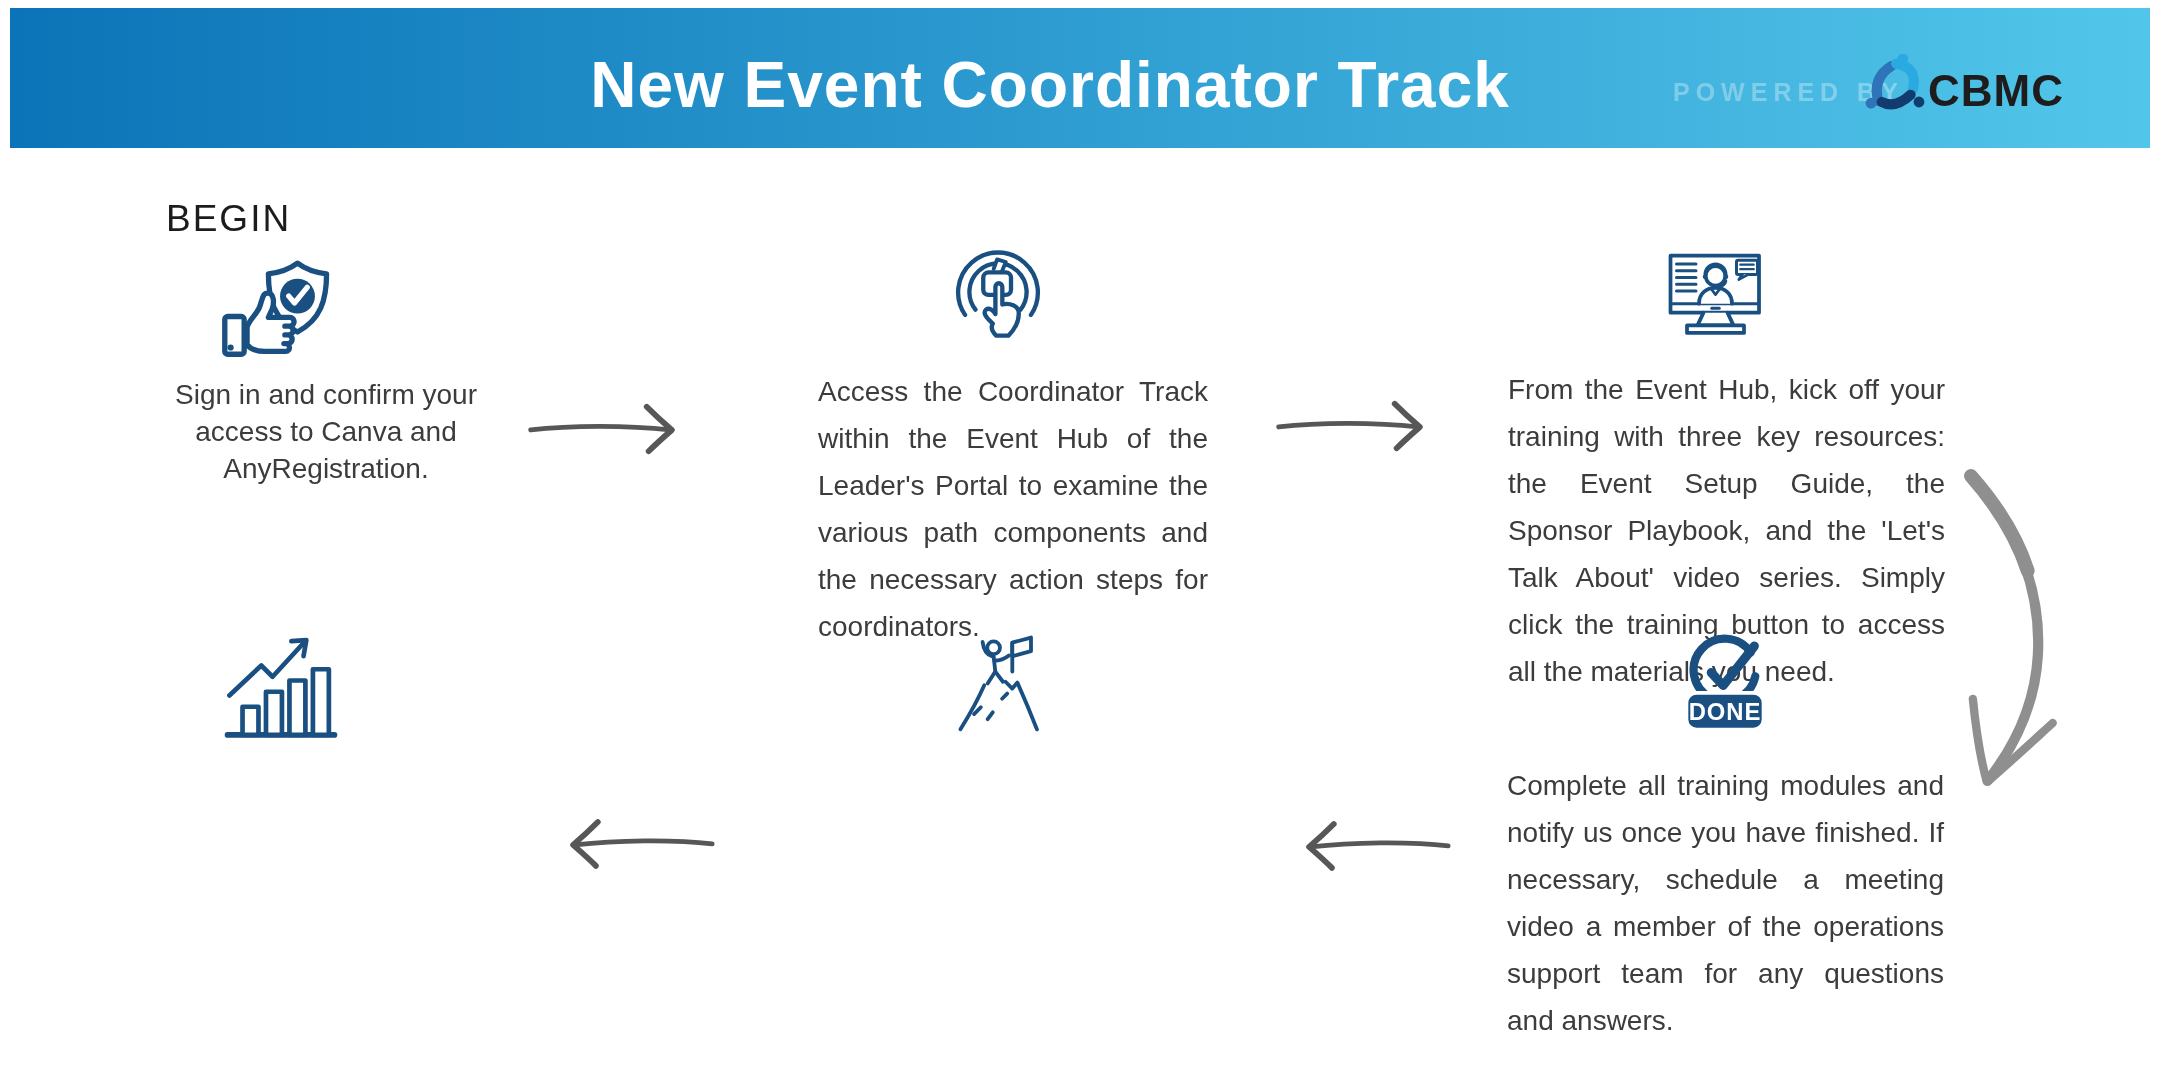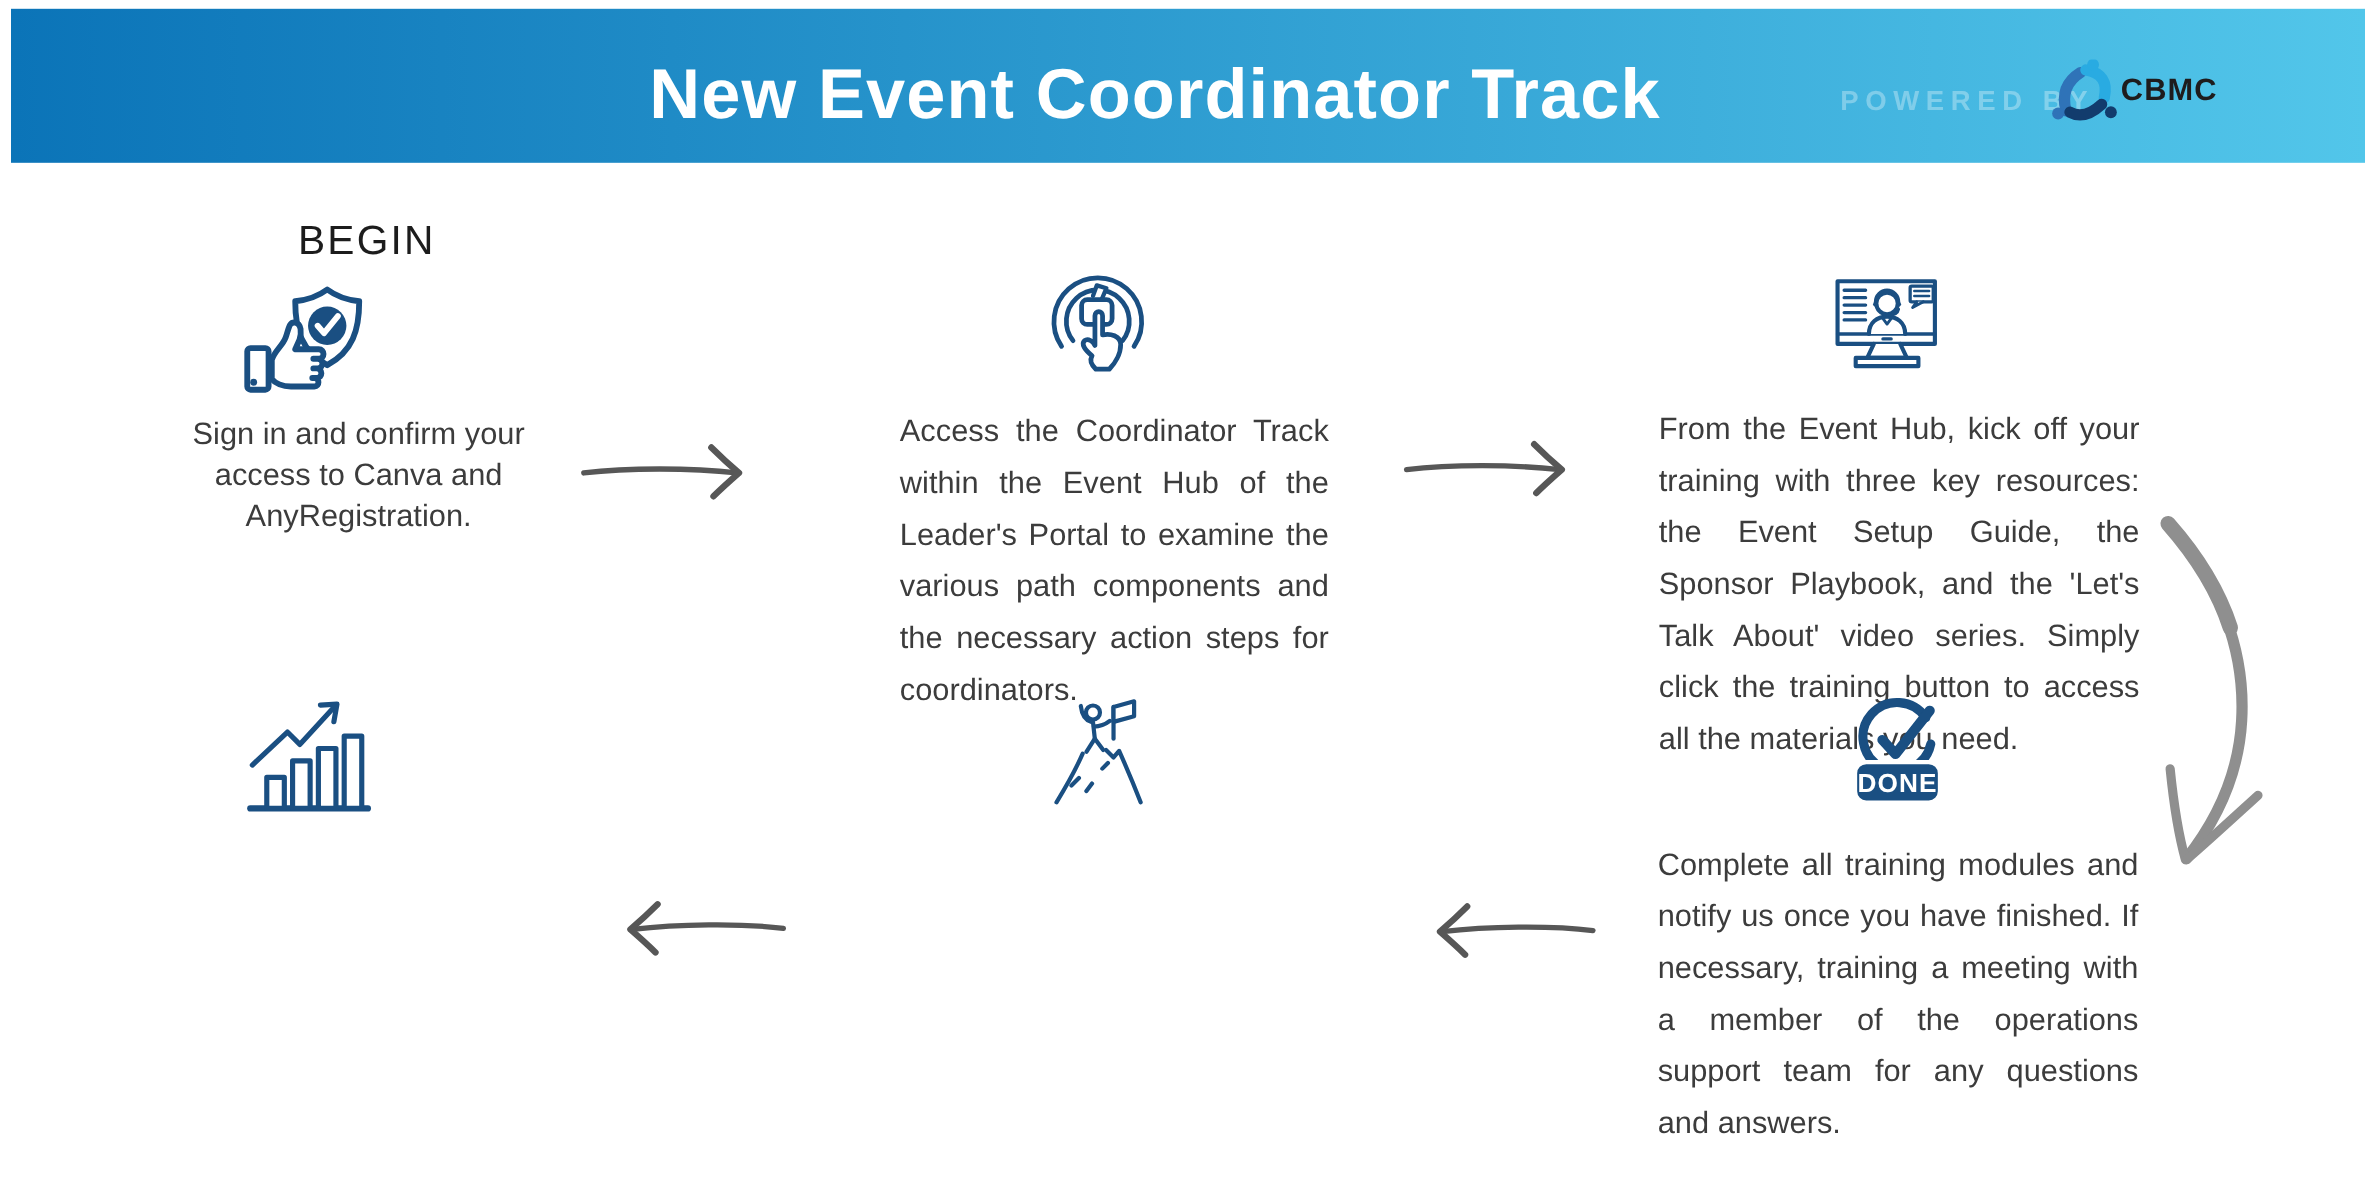--- a/index.html
+++ b/index.html
@@ -13,25 +13,25 @@
   .canvas{position:relative;width:2160px;height:1080px;background:#fff;padding-left:40px;}
 
   
   .header{position:absolute;left:10px;top:8px;width:2140px;height:140px;
     background:linear-gradient(90deg,var(--header-left),var(--header-right));}
   .title{position:absolute;left:0;top:40px;width:2080px;text-align:center;
     color:#ffffff;font-size:64px;font-weight:800;letter-spacing:1px;}
   .powered{position:absolute;left:1663px;top:70px;font-size:25px;letter-spacing:6px;
     color:rgba(255,255,255,0.32);font-weight:600;}
   .logo-mark{position:absolute;left:1853px;top:46px;width:64px;height:60px;}
-  .brand{position:absolute;left:1918px;top:58px;font-size:28px;font-weight:800;
+  .brand{position:absolute;left:1918px;top:58px;font-size:44px;font-weight:800;
     color:var(--brand-dark);letter-spacing:1px;}
 
   
-  .begin{position:absolute;left:166px;top:198px;width:230px;text-align:right;
+  .begin{position:absolute;left:166px;top:198px;width:230px;text-align:left;
     font-size:37px;font-weight:500;letter-spacing:2px;color:#1c1c1c;}
   .icon{position:absolute;color:var(--icon-blue);}
   .step-text{position:absolute;font-size:28px;line-height:47px;color:var(--text-dark);
     text-align:justify;}
   .no-justify{text-align:center;line-height:37px;}
   .arrow{position:absolute;color:var(--arrow-gray);}
   .curved{color:var(--curved-arrow-gray);}
   svg{display:block;}
 </style>
 </head>
@@ -126,21 +126,21 @@
   </div>
 
   <div class="icon" style="left:1670px;top:634px;">
     <svg width="110" height="114" viewBox="0 0 120 124" fill="none" stroke-linecap="round" stroke-linejoin="round">
       <path d="M88 20 A 34 34 0 1 0 93 46" stroke="currentColor" stroke-width="9"></path>
       <path d="M45 42 L58 56 L92 13" stroke="currentColor" stroke-width="10"></path>
       <rect x="18" y="64" width="84" height="40" rx="11" fill="#1a4f82" stroke="#ffffff" stroke-width="4"></rect>
       <text x="60" y="94" text-anchor="middle" font-size="26" font-weight="800" fill="#ffffff" letter-spacing="1">DONE</text>
     </svg>
   </div>
-  <div class="step-text" style="left:1507px;top:762px;width:437px;">Complete all training modules and notify us once you have finished. If necessary, training a meeting with a member of the operations support team for any questions and answers.</div>
+  <div class="step-text" style="left:1507px;top:762px;width:437px;">Complete all training modules and notify us once you have finished. If necessary, schedule a meeting video a member of the operations support team for any questions and answers.</div>
 
   <div class="arrow" style="left:1290px;top:816px;">
     <svg width="162" height="58" viewBox="0 0 170 60" stroke="currentColor" fill="none" stroke-linecap="round" stroke-linejoin="round">
       <path d="M166 31 C 125 26 65 27 22 32" stroke-width="5"></path>
       <path d="M46 8 C 36 18 27 26 20 32 C 28 39 38 48 44 54" stroke-width="6"></path>
     </svg>
   </div>
 
   <div class="icon" style="left:946px;top:630px;">
     <svg width="102" height="112" viewBox="0 0 120 126" stroke="currentColor" fill="none" stroke-linecap="round" stroke-linejoin="round">

